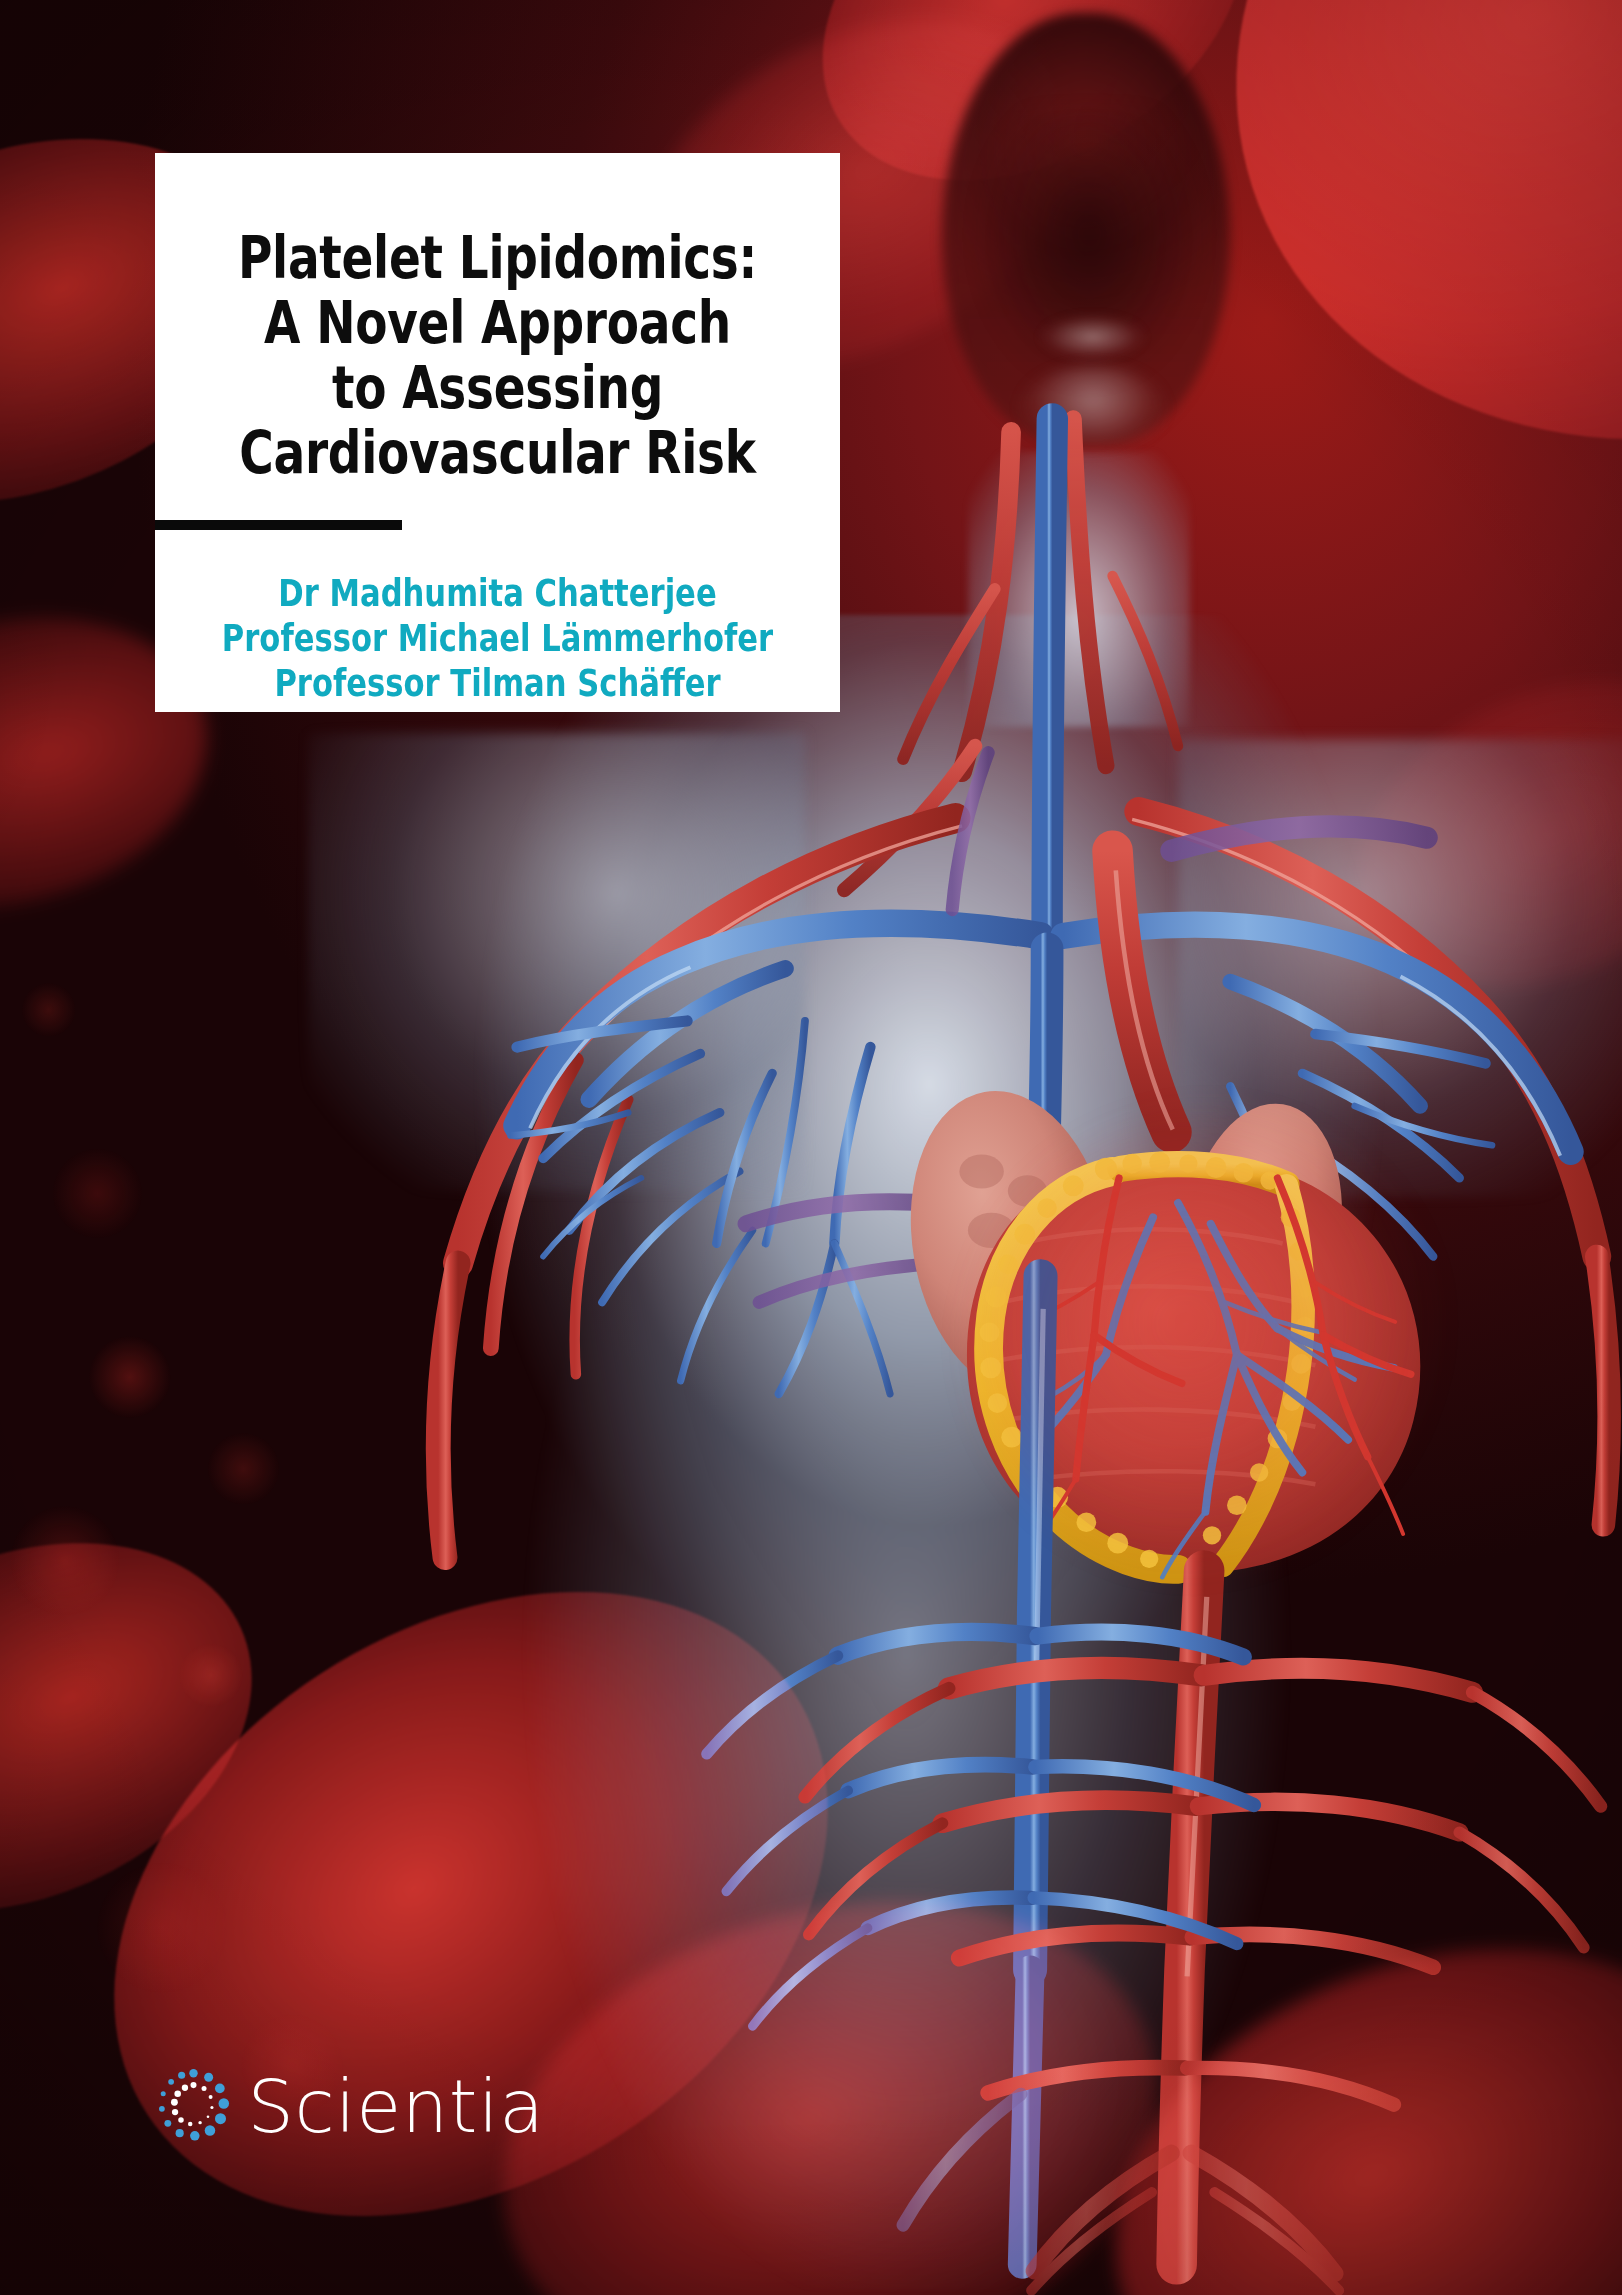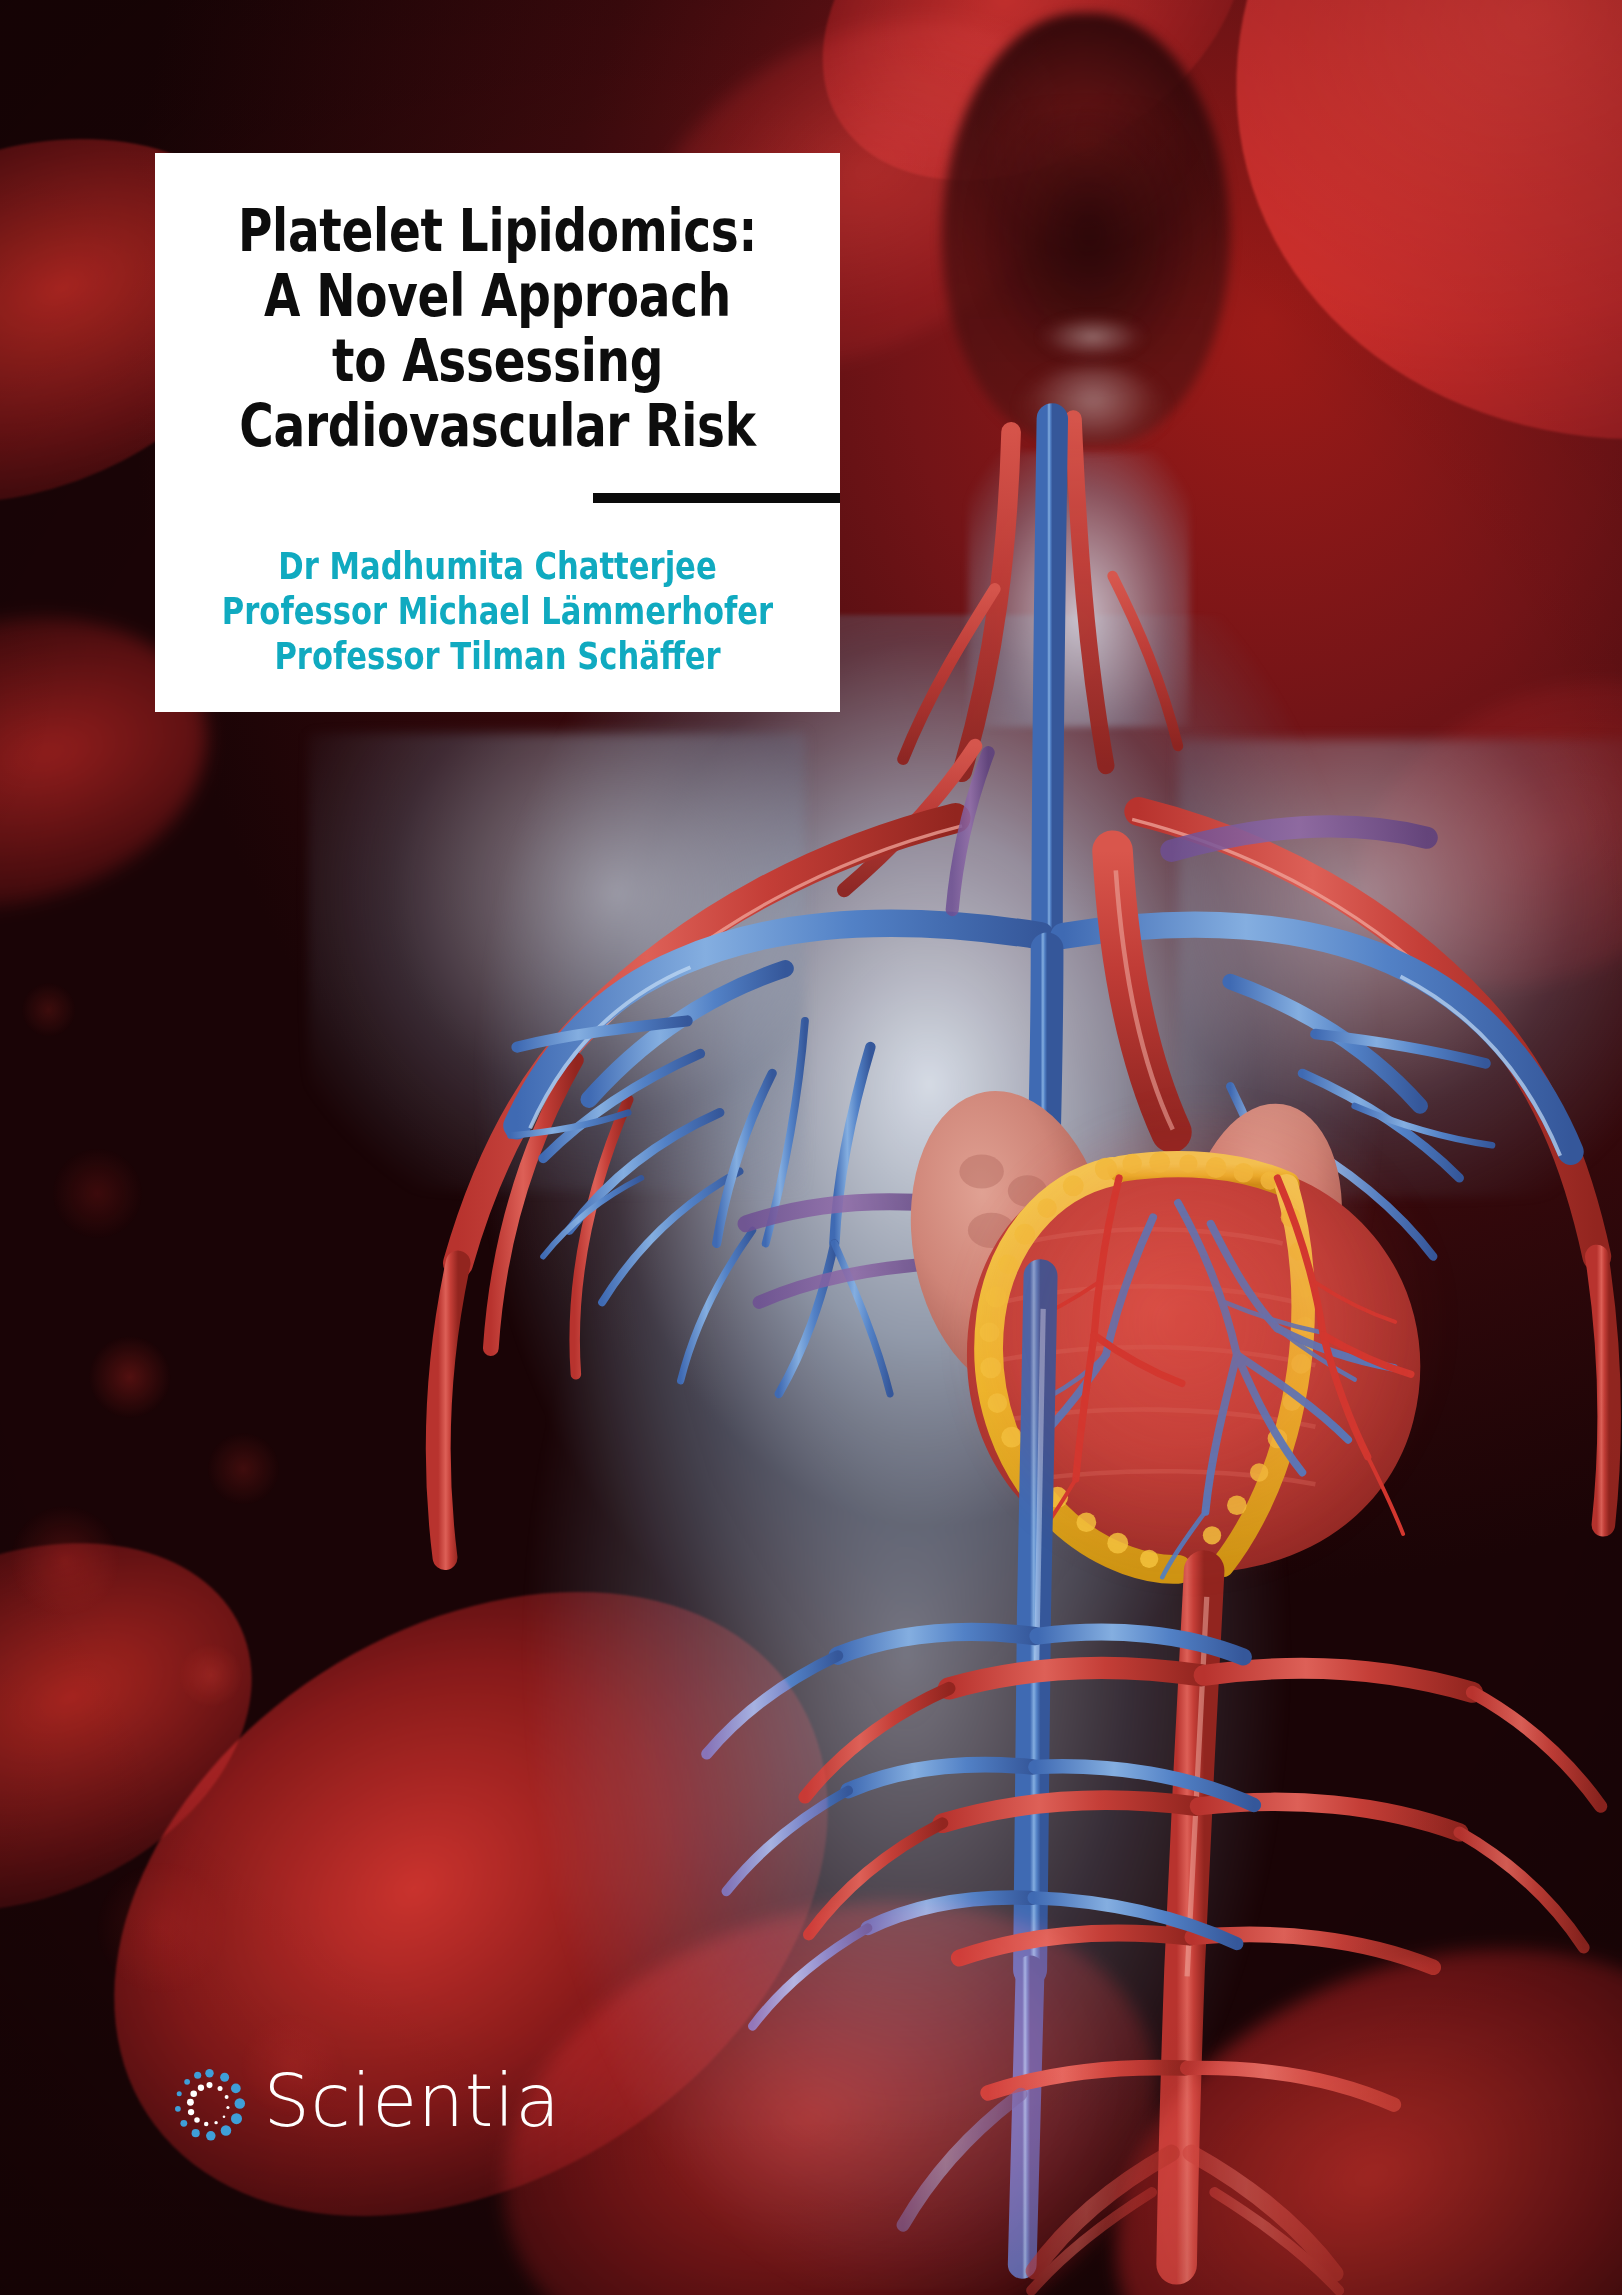--- a/index.html
+++ b/index.html
@@ -190,23 +190,23 @@
   }
 
   
   .title-card {
     position: absolute;
     left: 155px; top: 153px;
     width: 685px; height: 559px;
     background: #ffffff;
     display: flex;
     flex-direction: column;
-    align-items: flex-end;
+    align-items: flex-start;
     box-sizing: border-box;
-    padding-top: 46px;
+    padding-top: 73px;
   }
   .title {
     font-family: "DejaVu Sans Condensed", "Liberation Sans Narrow", "Liberation Sans", sans-serif;
     font-weight: 700;
     font-size: 58px;
     line-height: 1.12;
     color: #0d0d0d;
     text-align: center;
     letter-spacing: -0.3px;
     width: 100%;
@@ -228,23 +228,23 @@
     color: #10aac0;
     text-align: center;
     width: 100%;
     transform: scaleX(.92);
     transform-origin: center top;
   }
 
   
   .logo {
     position: absolute;
-    left: 170px; top: 2068px;
+    left: 154px; top: 2068px;
     display: flex;
-    align-items: flex-start;
+    align-items: flex-end;
     gap: 14.4px;
   }
   .logo-mark { width: 79px; height: 79px; display: block; }
   .logo-word {
     font-family: "DejaVu Sans", sans-serif;
     font-weight: 300;
     font-size: 73px;
     line-height: 1;
     color: #ffffff;
     letter-spacing: 0.7px;

